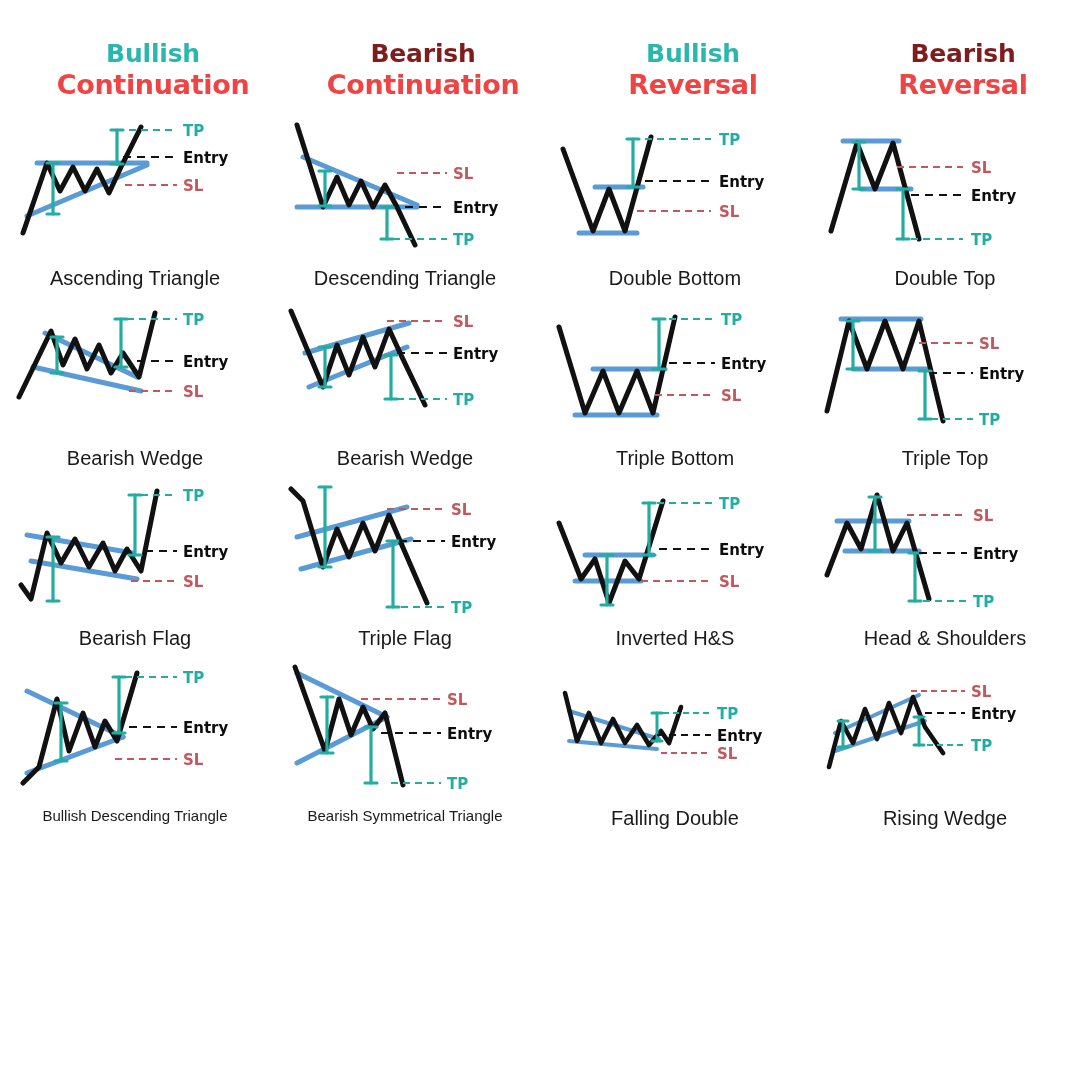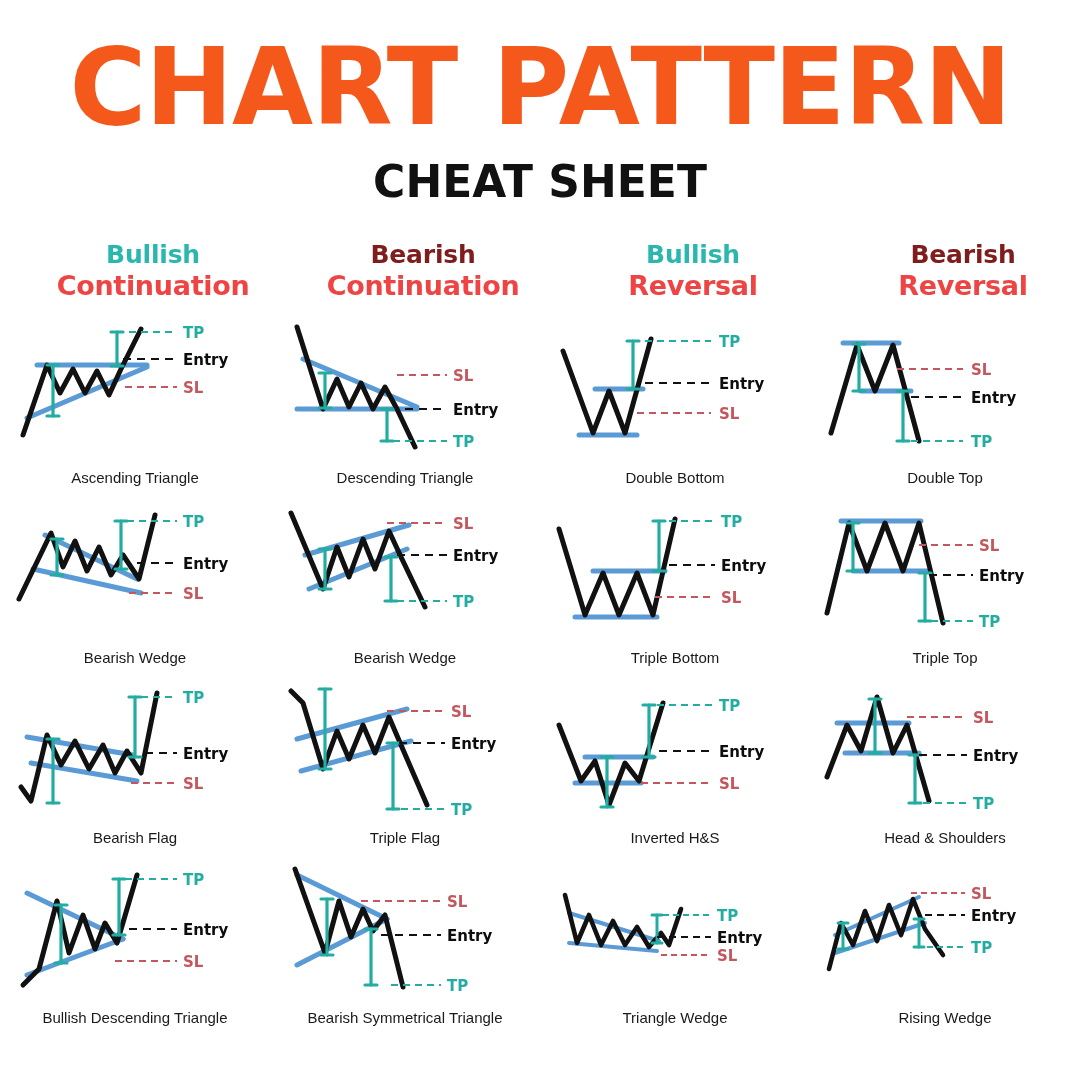--- a/index.html
+++ b/index.html
@@ -61,40 +61,36 @@
     grid-template-rows:repeat(4,180px);
     margin-top:14px;
   }
   .cell{
     position:relative;
     display:flex;flex-direction:column;align-items:center;justify-content:flex-start;
   }
   .cell svg{display:block;}
   .cell-label{
     font-family:"Liberation Sans", sans-serif;
-    font-size:15px;color:#1a1a1a;text-align:center;
+    font-size:20px;color:#1a1a1a;text-align:center;
     margin-top:2px;white-space:nowrap;
   }
   .cell-label.small{font-size:15px;}
 
   
   .lab{font-family:"DejaVu Sans", sans-serif;font-weight:700;font-size:15px;}
   .lab-tp{fill:#23ADA2;}
   .lab-sl{fill:#C2585E;}
   .lab-en{fill:#0d0d0d;}
 </style>
 </head>
 <body>
 
 <div class="page">
 
-  <div class="title-block">
-    <div class="title-main">CHART PATTERN</div>
-    <div class="title-sub">CHEAT SHEET</div>
-  </div>
 
   <div class="cols">
     <div class="col-head">
       <div class="col-bias bias-bull">Bullish</div>
       <div class="col-kind">Continuation</div>
     </div>
     <div class="col-head">
       <div class="col-bias bias-bear">Bearish</div>
       <div class="col-kind">Continuation</div>
     </div>
@@ -496,21 +492,21 @@
         </g>
         <g stroke-width="2" stroke-dasharray="6 4">
           <line x1="118" y1="58" x2="166" y2="58" stroke="#23ADA2"></line>
           <line x1="112" y1="80" x2="166" y2="80" stroke="#111111" stroke-dasharray="7 5"></line>
           <line x1="116" y1="98" x2="166" y2="98" stroke="#C2585E"></line>
         </g>
         <text class="lab lab-tp" x="172" y="64">TP</text>
         <text class="lab lab-en" x="172" y="86">Entry</text>
         <text class="lab lab-sl" x="172" y="104">SL</text>
       </svg>
-      <div class="cell-label">Triangle Wedge</div>
+      <div class="cell-label">Falling Double</div>
     </div>
 
     <div class="cell">
       <svg width="260" height="150" viewBox="0 0 260 150">
         <g stroke="#5B9BD5" stroke-width="4" stroke-linecap="round">
           <line x1="20" y1="78" x2="104" y2="40"></line>
           <line x1="20" y1="96" x2="110" y2="66"></line>
         </g>
         <polyline points="14,112 26,66 38,88 50,54 62,84 74,48 86,78 98,42 110,72 128,98" fill="none" stroke="#111111" stroke-width="4.6" stroke-linejoin="round" stroke-linecap="round"></polyline>
         <g stroke="#23ADA2" stroke-width="3" stroke-linecap="round">

